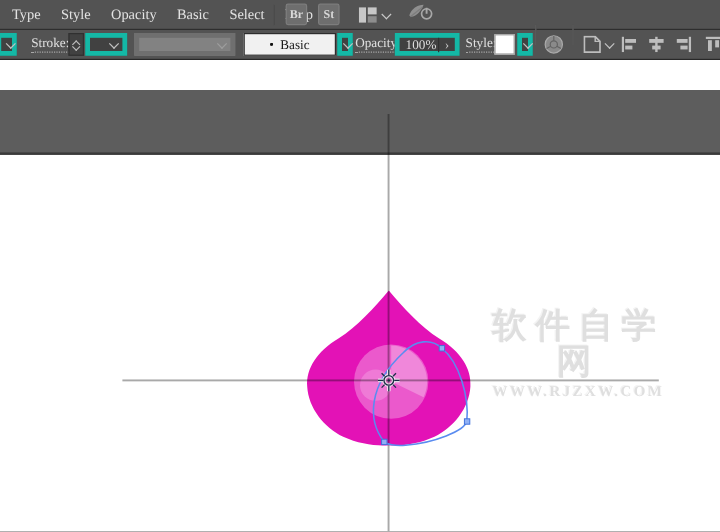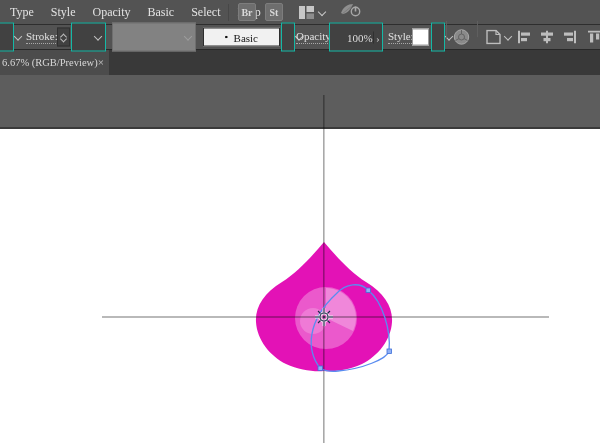--- a/index.html
+++ b/index.html
@@ -21,22 +21,22 @@
   .ws-icon { width:15px; height:13px; margin:0 4px 0 7px; display:flex; }
   .chev { width:8px; height:8px; position:relative; margin-right:6px; }
   .chev::after { content:""; position:absolute; left:1px; top:1px; width:5px; height:5px;
                  border-right:1.5px solid #c9c9c9; border-bottom:1.5px solid #c9c9c9;
                  transform:rotate(45deg); }
 
   
   .controlbar { position:relative; height:25px; background:#535353; border-bottom:1px solid #282828;
                 color:#dedede; font-size:11px; }
   .cb { position:absolute; top:50%; transform:translateY(-50%); }
-  .cb-box { height:29px; background:#414141; border:1px solid #14b8a6; display:flex;
-            align-items:center;padding-left:12px; }
+  .cb-box { height:19px; background:#414141; border:4px solid #14b8a6; display:flex;
+            align-items:center; }
   .cb-label { border-bottom:1px dotted #a8a8a8; padding-bottom:1px; color:#e0e0e0; white-space:nowrap; }
   .stepper { left:57px; width:13px; height:19px; background:#414141; border:1px solid #303030;
              display:flex; flex-direction:column; align-items:center; justify-content:center; }
   .tick { width:5px; height:5px; position:relative; }
   .tick.up::after, .tick.dn::after { content:""; position:absolute; left:0; width:4px; height:4px;
              border-right:1.2px solid #bdbdbd; border-bottom:1.2px solid #bdbdbd; }
   .tick.up::after { top:2px; transform:rotate(-135deg); }
   .tick.dn::after { top:-1px; transform:rotate(45deg); }
   .dd-chev { width:10px; height:10px; position:relative; }
   .dd-chev::after { content:""; position:absolute; left:2px; top:1px; width:5px; height:5px;
@@ -178,29 +178,27 @@
     </div>
     <div class="cb icon-18" style="left:585px;">
       <svg width="14" height="13" viewBox="0 0 14 13">
         <rect x="0" y="0" width="14" height="2" fill="#bdbdbd"></rect>
         <rect x="2" y="3" width="3.2" height="9" fill="#bdbdbd"></rect>
         <rect x="8" y="3" width="3.2" height="6" fill="#bdbdbd"></rect>
       </svg>
     </div>
   </div>
 
-  <div class="tabbar">
-    <div class="tab">
-      <span>6.67% (RGB/Preview)</span>
-      <span class="tab-close">×</span>
-    </div>
-  </div>
 
   <div class="canvas">
     <div class="pasteboard"></div>
+    <div class="watermark">
+      <div class="wm1">软件自学网</div>
+      <div class="wm2">WWW.RJZXW.COM</div>
+    </div>
   </div>
 
   <svg class="art-overlay" viewBox="0 0 600 443">
 
     <path d="M324,242
              C336,256 350,272 366,282
              C384,293 393,307 392,322
              C391,340 378,356 362,364
              C349,370 334,372 324,371
              C314,372 299,370 286,364

